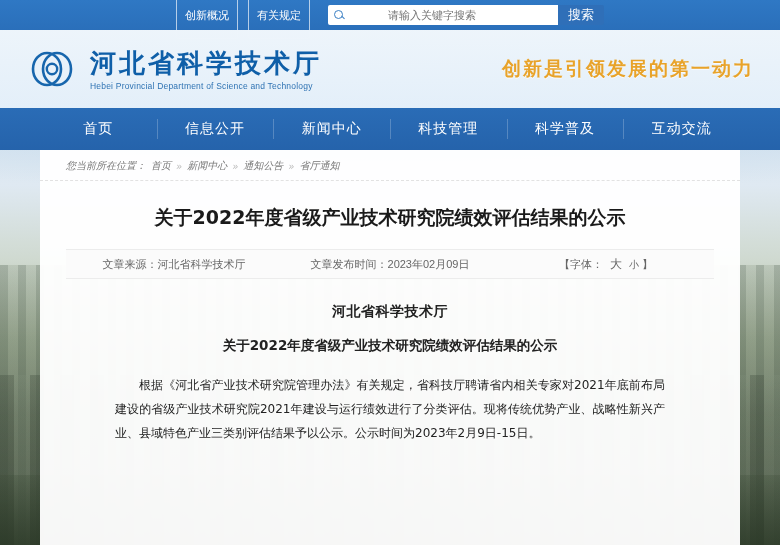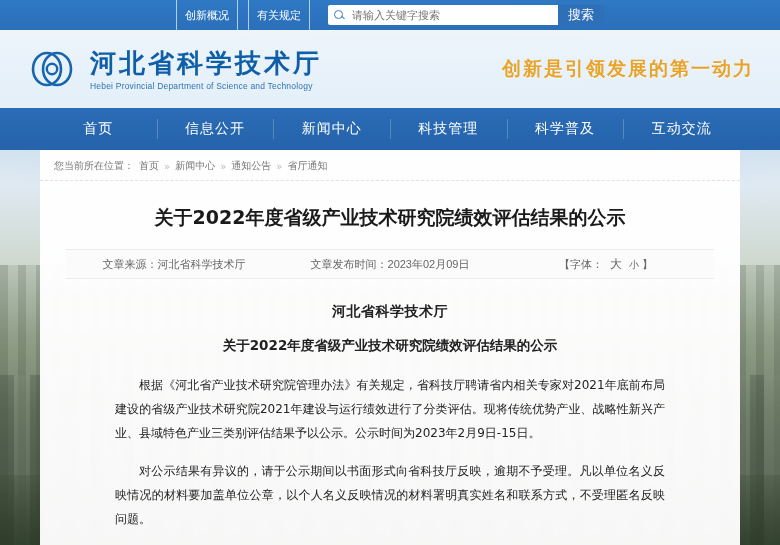--- a/index.html
+++ b/index.html
@@ -63,20 +63,21 @@
   .search-wrap {
     display: flex; align-items: center;
     margin-left: 8px;
   }
   .search-box {
     display: flex; align-items: center;
     width: 230px; height: 20px;
     background: #fff;
     border-radius: 2px 0 0 2px;
     padding: 0 6px;
+    gap: 36px;
   }
   .search-box .mag {
     width: 11px; height: 11px; flex: 0 0 auto;
     display: inline-block; position: relative;
   }
   .search-box .mag::before {
     content: ""; position: absolute; left: 0; top: 0;
     width: 7px; height: 7px; border: 1.3px solid #3a7fc4; border-radius: 50%;
   }
   .search-box .mag::after {
@@ -147,24 +148,25 @@
   
   .content {
     position: relative; z-index: 2;
     margin: 0 40px;
     background: rgba(255,255,255,0.96);
     min-height: 395px;
     padding: 0 0 10px 0;
   }
   .crumb {
     font-size: 10px; color: #777;
-    padding: 9px 26px 7px 14px;
+    padding: 9px 26px 7px 26px;
     border-bottom: 1px dashed #e2e2e2;
     display: flex; align-items: center; gap: 5px;
     font-family: "DejaVu Sans", "Liberation Sans", sans-serif;
+    font-style: italic;
   }
   .crumb .sep { color: #bbb; }
   .crumb a { color: #777; text-decoration: none; cursor: pointer; }
 
   .doc-title {
     text-align: center;
     font-family: "DejaVu Sans", "Liberation Sans", sans-serif;
     font-size: 19px; font-weight: bold; color: #1a1a1a;
     padding: 22px 40px 18px 40px;
     line-height: 28px;
@@ -280,16 +282,15 @@
       <span class="fs small">小</span>
       <span>】</span>
     </div>
   </div>
 
   <div class="body-wrap">
     <div class="sub-head">河北省科学技术厅</div>
     <div class="sub-head2">关于2022年度省级产业技术研究院绩效评估结果的公示</div>
 
     <p class="para">根据《河北省产业技术研究院管理办法》有关规定，省科技厅聘请省内相关专家对2021年底前布局建设的省级产业技术研究院2021年建设与运行绩效进行了分类评估。现将传统优势产业、战略性新兴产业、县域特色产业三类别评估结果予以公示。公示时间为2023年2月9日-15日。</p>
-    <p class="para">对公示结果有异议的，请于公示期间以书面形式向省科技厅反映，逾期不予受理。凡以单位名义反映情况的材料要加盖单位公章，以个人名义反映情况的材料署明真实姓名和联系方式，不受理匿名反映问题。</p>
 
   </div>
 </div>
 
 </body></html>

